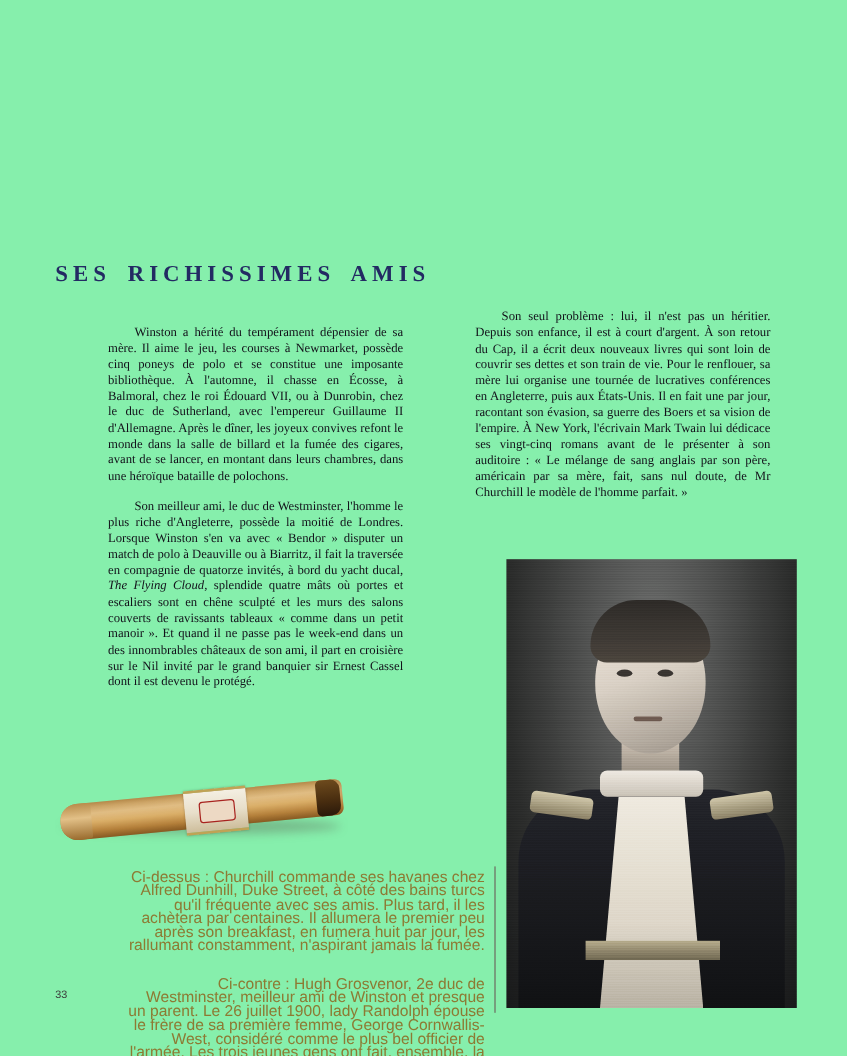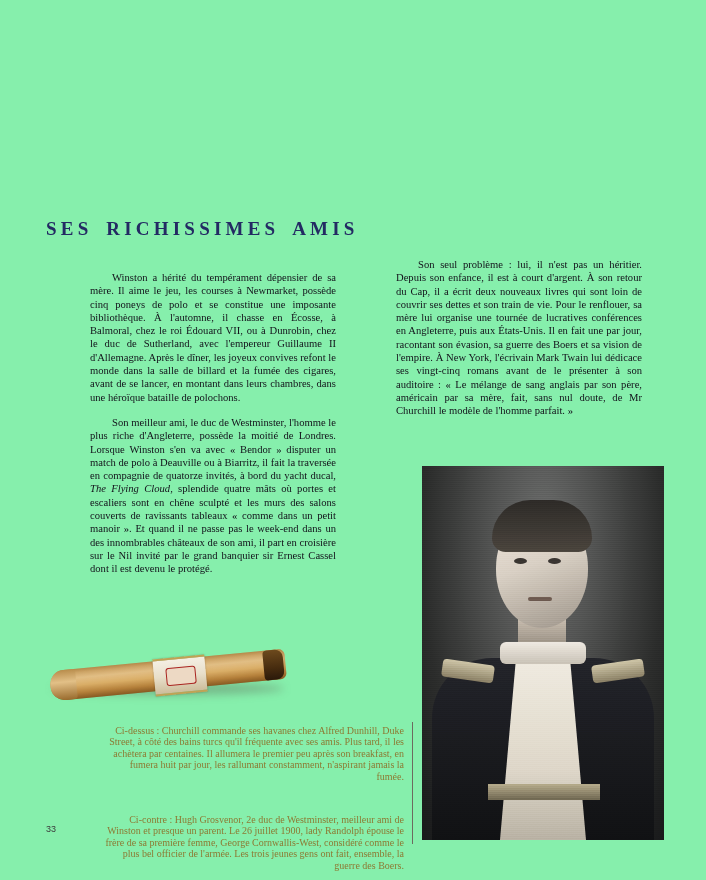--- a/index.html
+++ b/index.html
@@ -210,22 +210,22 @@
     position: absolute;
     left: 66px; top: 318px;
     width: 112px; height: 16px;
     background: linear-gradient(to bottom, #b7ad8d, #6e6650);
   }
 
   
   .caption {
     position: absolute;
     width: 300px;
-    font-family: Liberation Serif, serif;
-    font-size: 10px;
+    font-family: Liberation Sans, sans-serif;
+    font-size: 13px;
     line-height: 11.4px;
     color: #8d7a33;
     text-align: right;
   }
   .cap-1 { left: 104px; top: 725px; }
   .cap-2 { left: 104px; top: 814px; }
   .caption-rule {
     position: absolute;
     left: 412px;
     top: 722px;

